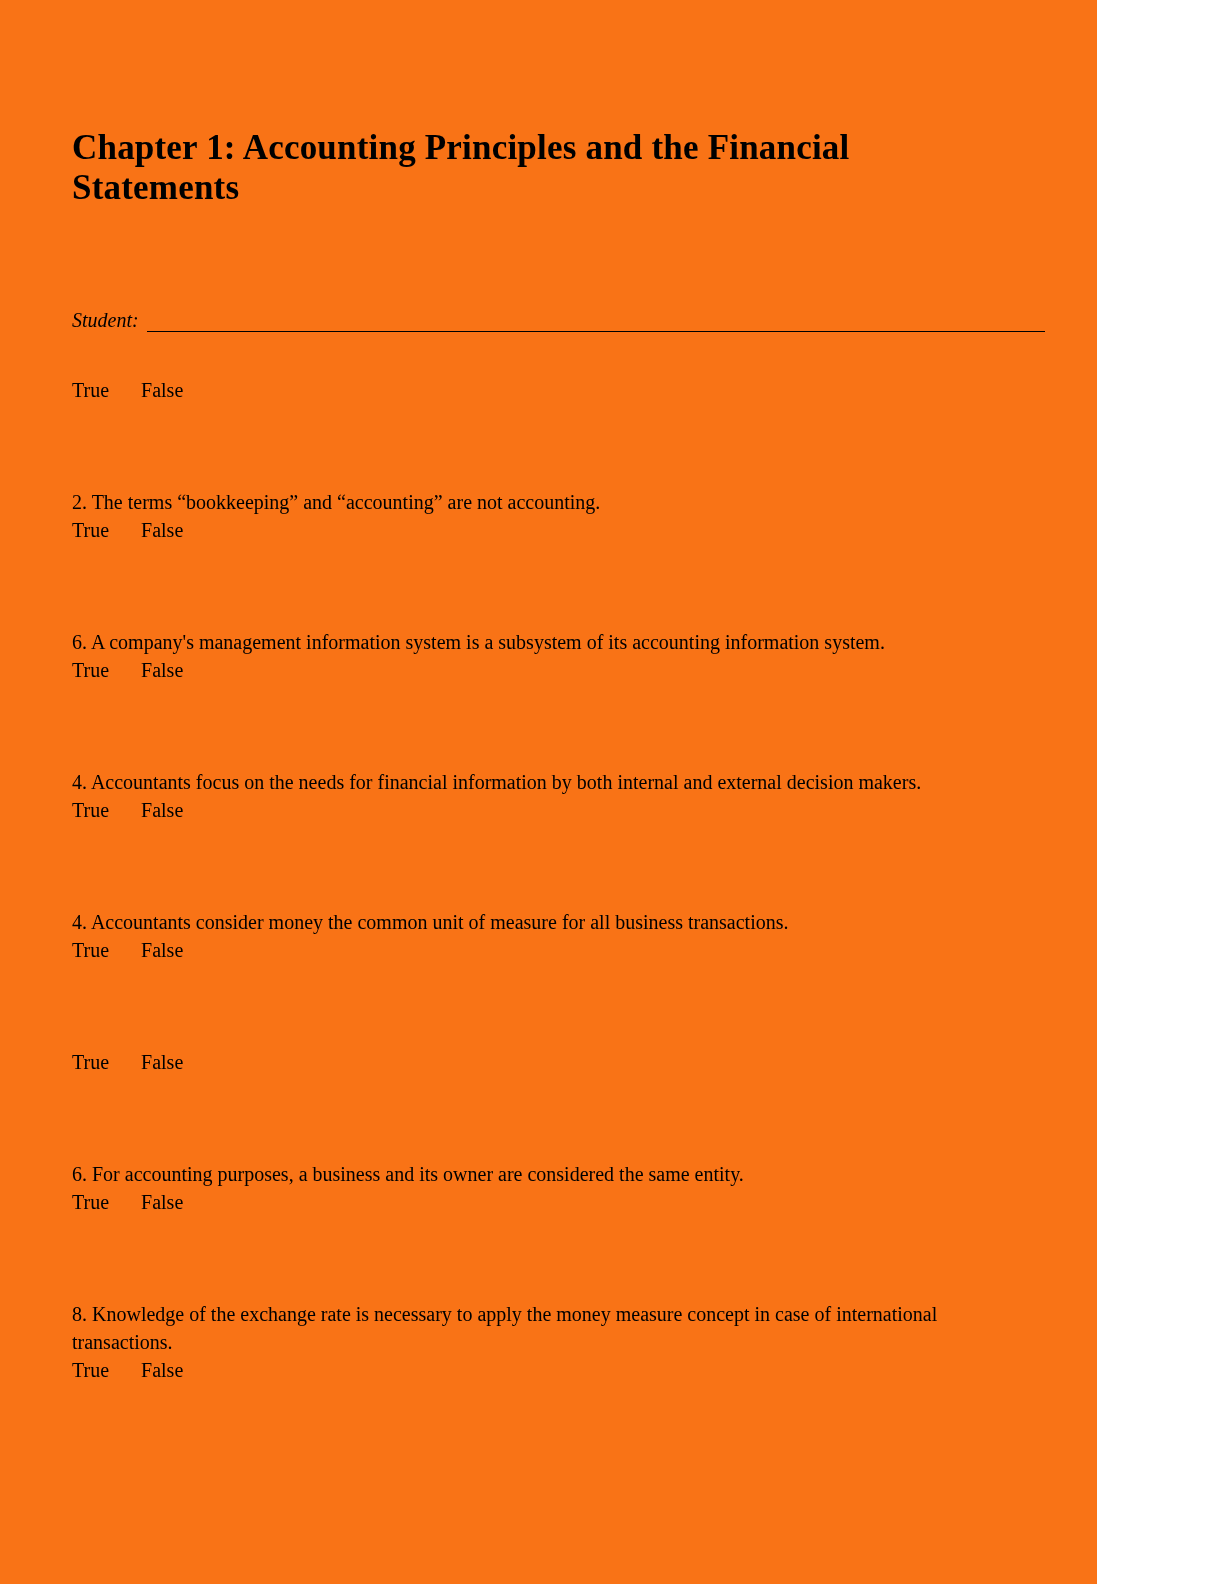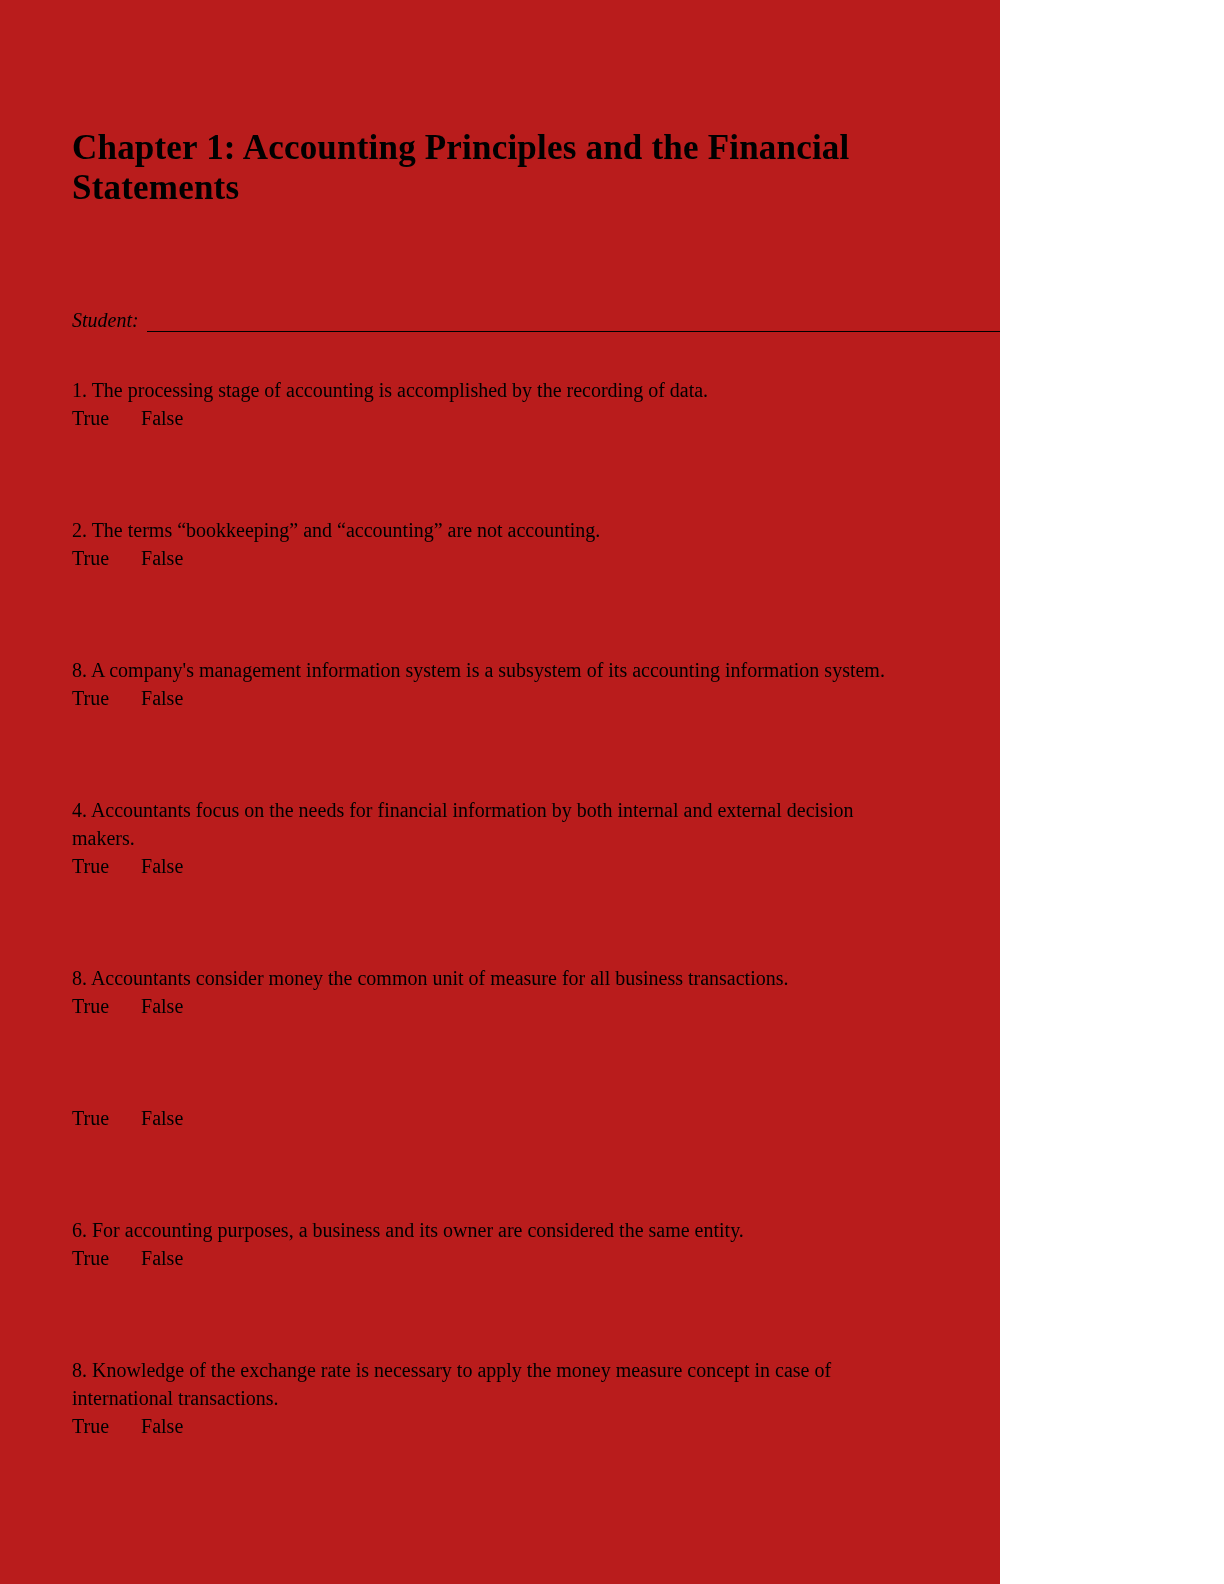--- a/index.html
+++ b/index.html
@@ -3,23 +3,23 @@
 <meta charset="utf-8">
 <style>
   * { margin: 0; padding: 0; box-sizing: border-box; }
   html, body { background: #ffffff; }
   body {
     font-family: "Liberation Serif", "DejaVu Serif", serif;
     color: #000000;
   }
   .page {
     position: relative;
-    width: 1000px;
+    width: 1097px;
     height: 1584px;
-    background: #b91c1c;
+    background: #f97316;
     overflow: hidden;
   }
   .content {
     padding: 128px 84px 0 72px;
   }
   .doc-title {
     font-size: 35px;
     font-weight: bold;
     line-height: 1.15;
     letter-spacing: 0.2px;
@@ -74,53 +74,52 @@
     <h1 class="doc-title">Chapter 1: Accounting Principles and the Financial Statements</h1>
 
     <div class="student-row">
       <span class="student-label">Student:</span>
       <span class="student-blank"></span>
     </div>
 
     <div class="questions">
 
       <div class="question-block">
-        <div class="question-text"><span>1. The processing stage of accounting is accomplished by the recording of data.</span><span class="q-italic"></span><span></span></div>
         <div class="tf-row">
           <span class="tf-option">True</span>
           <span class="tf-option">False</span>
         </div>
       </div>
 
       <div class="question-block">
         <div class="question-text"><span>2. The terms “bookkeeping” and “accounting” are </span><span class="q-italic">not</span><span> accounting.</span></div>
         <div class="tf-row">
           <span class="tf-option">True</span>
           <span class="tf-option">False</span>
         </div>
       </div>
 
       <div class="question-block">
-        <div class="question-text"><span>8. A company's management information system is a subsystem of its accounting information system.</span><span class="q-italic"></span><span></span></div>
+        <div class="question-text"><span>6. A company's management information system is a subsystem of its accounting information system.</span><span class="q-italic"></span><span></span></div>
         <div class="tf-row">
           <span class="tf-option">True</span>
           <span class="tf-option">False</span>
         </div>
       </div>
 
       <div class="question-block">
         <div class="question-text"><span>4. Accountants focus on the needs for financial information by both internal and external decision makers.</span><span class="q-italic"></span><span></span></div>
         <div class="tf-row">
           <span class="tf-option">True</span>
           <span class="tf-option">False</span>
         </div>
       </div>
 
       <div class="question-block">
-        <div class="question-text"><span>8. Accountants consider money the common unit of measure for all business transactions.</span><span class="q-italic"></span><span></span></div>
+        <div class="question-text"><span>4. Accountants consider money the common unit of measure for all business transactions.</span><span class="q-italic"></span><span></span></div>
         <div class="tf-row">
           <span class="tf-option">True</span>
           <span class="tf-option">False</span>
         </div>
       </div>
 
       <div class="question-block">
         <div class="tf-row">
           <span class="tf-option">True</span>
           <span class="tf-option">False</span>

